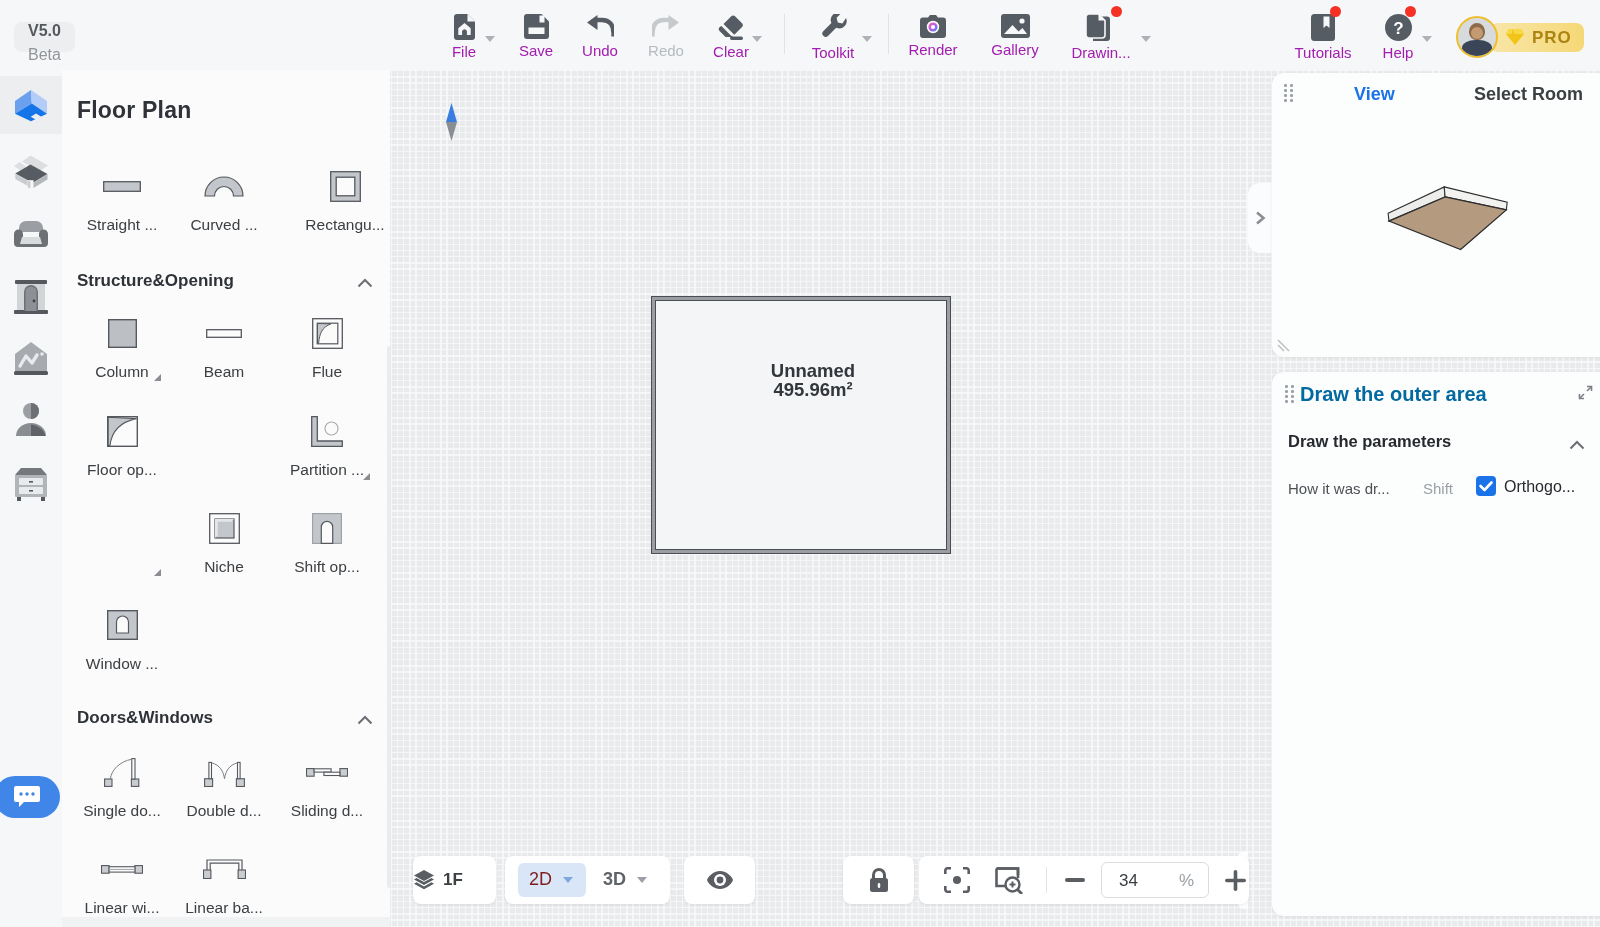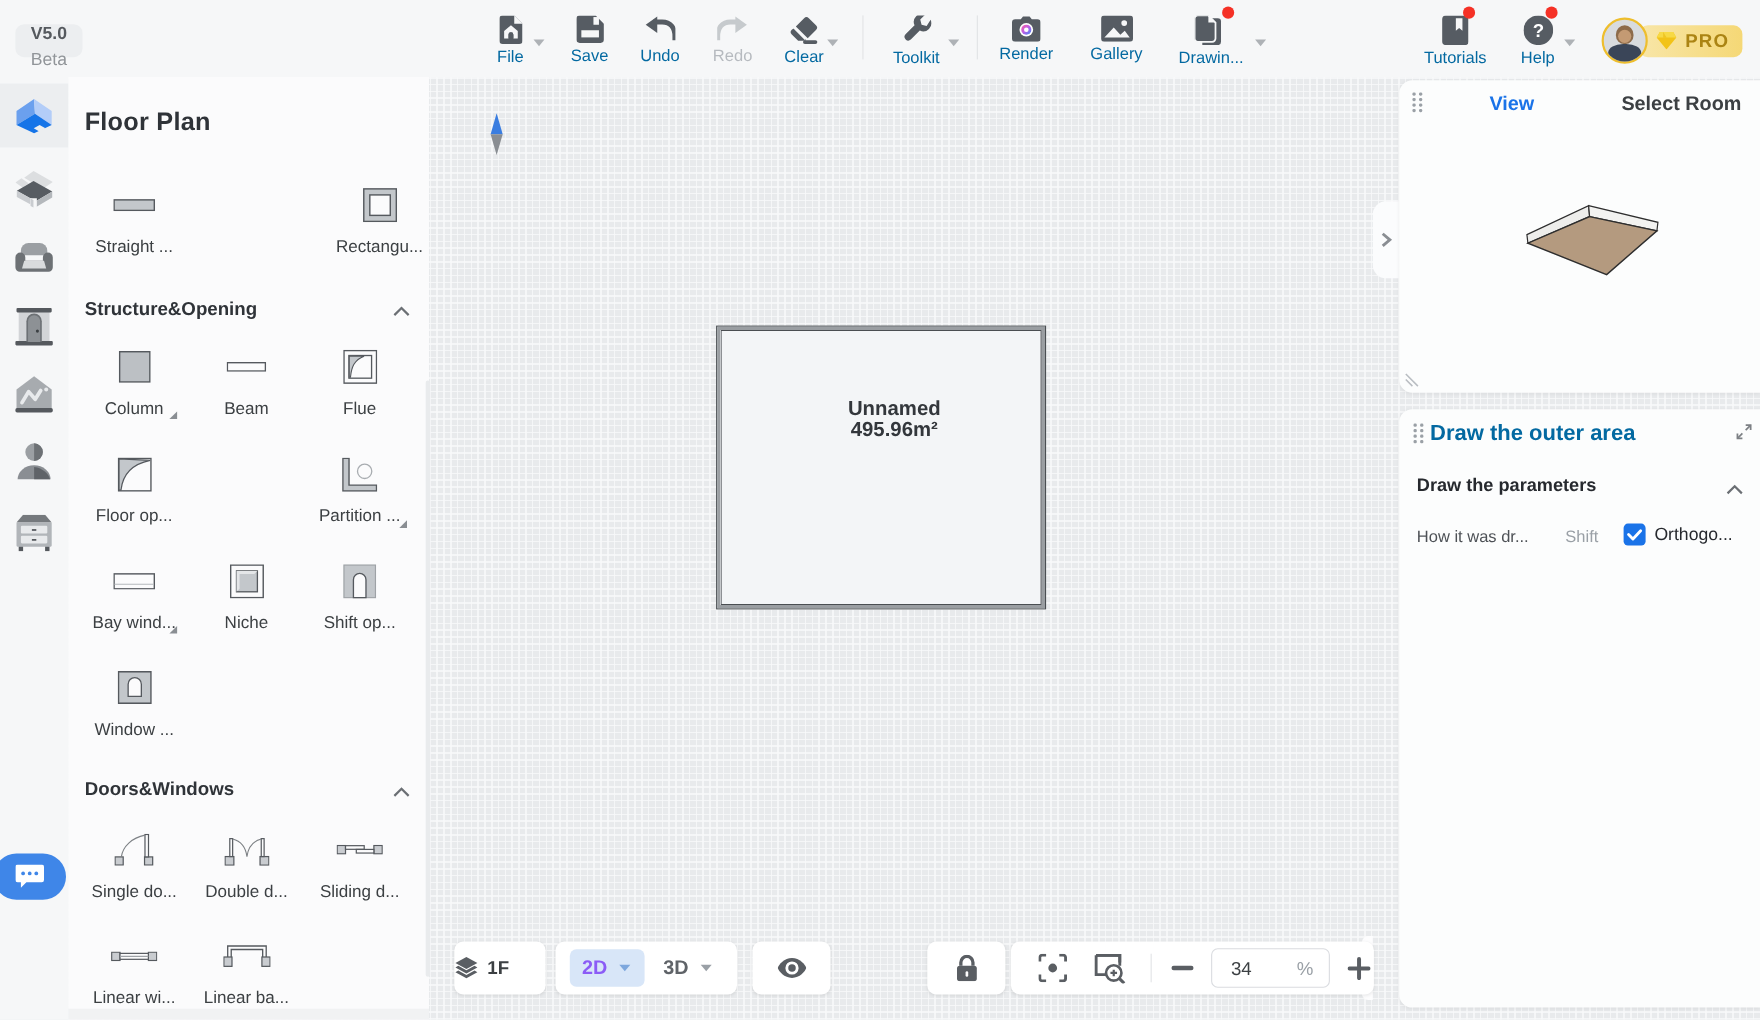--- a/index.html
+++ b/index.html
@@ -6,21 +6,21 @@
 html,body { width:1600px; height:927px; overflow:hidden; font-family:"Liberation Sans", sans-serif; }
 body { position:relative; background:#f6f7f8; }
 
 
 #topbar { position:absolute; left:0; top:0; width:1600px; height:70px; background:#f6f7f8; z-index:30; }
 #vbadge { position:absolute; left:14px; top:22px; height:30px; padding:0 14px; background:#eceef0; border-radius:8px; display:flex; align-items:center; gap:6px;flex-direction:column; }
 #vbadge .v { font-size:16px; font-weight:bold; color:#55595e; }
 #vbadge .b { font-size:16px; color:#919599; }
 .tbtn { position:absolute; top:14px; width:60px; text-align:center; }
 .tbtn svg { display:block; margin:0 auto; }
-.tbtn .lb { font-size:15px; color:#0369a1; margin-top:3px; white-space:nowrap; }
+.tbtn .lb { font-size:15px; color:#a21caf; margin-top:3px; white-space:nowrap; }
 .tbtn .lb.dis { color:#b6babf; }
 .caret { position:absolute; width:0; height:0; border-left:5px solid transparent; border-right:5px solid transparent; border-top:6px solid #aeb2b6; }
 .vsep { position:absolute; top:14px; width:1px; height:40px; background:#e1e3e5; }
 .reddot { position:absolute; width:11px; height:11px; border-radius:50%; background:#f53126; }
 
 
 #rail { position:absolute; left:0; top:70px; width:62px; height:857px; background:#f6f7f8; z-index:20; }
 #rail .tile { width:62px; height:58px; display:flex; align-items:center; justify-content:center; }
 #rail .active { background:#eceef0; }
 #chatpill { position:absolute; left:-6px; top:706px; width:66px; height:42px; background:#3f86e8; border-radius:21px; display:flex; align-items:center; justify-content:center; }
@@ -83,21 +83,21 @@
     <svg width="22" height="22" viewBox="0 0 22 22">
       <path d="M11 1 L21 6.5 11 12 1 6.5 z" fill="#5a5e63"></path>
       <path d="M1 10.5 L11 16 21 10.5 l-2.6 -1.5 -7.4 4.1 -7.4 -4.1 z" fill="#5a5e63"></path>
       <path d="M1 14.8 L11 20.3 21 14.8 l-2.6 -1.5 -7.4 4.1 -7.4 -4.1 z" fill="#5a5e63"></path>
     </svg>
     <span style="font-size:17px; font-weight:bold; color:#3c4043;">1F</span>
   </div>
 
   <div class="bbtn" style="left:443px; width:165px;">
     <div style="position:absolute; left:13px; top:7px; width:68px; height:34px; background:#d8e6f8; border-radius:6px;"></div>
-    <span style="position:absolute; left:24px; top:13px; font-size:18px; font-weight:bold; color:#8b5cf6;">2D</span>
+    <span style="position:absolute; left:24px; top:13px; font-size:18px; font-weight:normal; color:#7f1d1d;">2D</span>
     <div class="caret" style="left:58px; top:21px; border-top-color:#7da7dd;"></div>
     <span style="position:absolute; left:98px; top:13px; font-size:18px; font-weight:bold; color:#5f6368;">3D</span>
     <div class="caret" style="left:132px; top:21px; border-top-color:#9aa0a6;"></div>
   </div>
 
   <div class="bbtn" style="left:622px; width:71px; justify-content:center;">
     <svg width="26" height="18" viewBox="0 0 26 18">
       <path d="M13 0 C20 0 25 6 26 9 C25 12 20 18 13 18 C6 18 1 12 0 9 C1 6 6 0 13 0 z" fill="#5a5e63"></path>
       <circle cx="13" cy="9" r="6" fill="#fff"></circle>
       <circle cx="13" cy="9" r="3.4" fill="#5a5e63"></circle>
@@ -373,20 +373,28 @@
   <h1>Floor Plan</h1>
 
   <div class="cell" style="left:16px; top:90px;">
     <div class="ic">
         <svg width="38" height="11" viewBox="0 0 38 11">
           <rect x="0.7" y="0.7" width="36.6" height="9.6" fill="#c3c7cb" stroke="#55595e" stroke-width="1.3"></rect>
         </svg>
       </div>
     <div class="lb">Straight ...</div>
   </div>
+  <div class="cell" style="left:118px; top:90px;">
+    <div class="ic">
+        <svg width="40" height="21" viewBox="0 0 40 21">
+          <path d="M1 20 A19 19 0 0 1 39 20 H29.5 A9.5 9.5 0 0 0 10.5 20 z" fill="#c3c7cb" stroke="#55595e" stroke-width="1.2"></path>
+        </svg>
+      </div>
+    <div class="lb">Curved ...</div>
+  </div>
   <div class="cell" style="left:239px; top:90px;">
     <div class="ic">
         <svg width="31" height="31" viewBox="0 0 31 31">
           <rect x="0.7" y="0.7" width="29.6" height="29.6" fill="#c3c7cb" stroke="#55595e" stroke-width="1.3"></rect>
           <rect x="6.2" y="6.2" width="18.6" height="18.6" fill="#fbfbfc" stroke="#55595e" stroke-width="1.3"></rect>
         </svg>
       </div>
     <div class="lb">Rectangu...</div>
   </div>
 
@@ -436,29 +444,20 @@
     <div class="ic">
         <svg width="32" height="31" viewBox="0 0 32 31">
           <path d="M0.7 0.7 H6.3 V25 H31.3 V30.3 H0.7 z" fill="#c3c7cb" stroke="#55595e" stroke-width="1.3"></path>
           <circle cx="20.5" cy="12.5" r="6.5" fill="none" stroke="#a9adb1" stroke-width="1.2"></circle>
         </svg>
       </div>
     <div class="lb">Partition ...</div>
   </div>
   <div class="cornermark" style="left:301px; top:403px;"></div>
 
-  <div class="cell" style="left:16px; top:432px;">
-    <div class="ic">
-        <svg width="38" height="15" viewBox="0 0 38 15">
-          <rect x="0.7" y="0.7" width="36.6" height="13.6" fill="#fbfbfc" stroke="#55595e" stroke-width="1.3"></rect>
-          <line x1="1" y1="10.2" x2="37" y2="10.2" stroke="#b5b9bd" stroke-width="1"></line>
-        </svg>
-      </div>
-    <div class="lb">Bay wind...</div>
-  </div>
   <div class="cell" style="left:118px; top:432px;">
     <div class="ic">
         <svg width="31" height="31" viewBox="0 0 31 31">
           <rect x="0.7" y="0.7" width="29.6" height="29.6" fill="#fbfbfc" stroke="#55595e" stroke-width="1.3"></rect>
           <rect x="6" y="6" width="19" height="19" fill="#c3c7cb" stroke="#55595e" stroke-width="1.2"></rect>
           <path d="M6 6 h19 l-2.8 2.8 h-13.4 v13.4 L6 25 z" fill="#e4e6e8"></path>
         </svg>
       </div>
     <div class="lb">Niche</div>
   </div>

